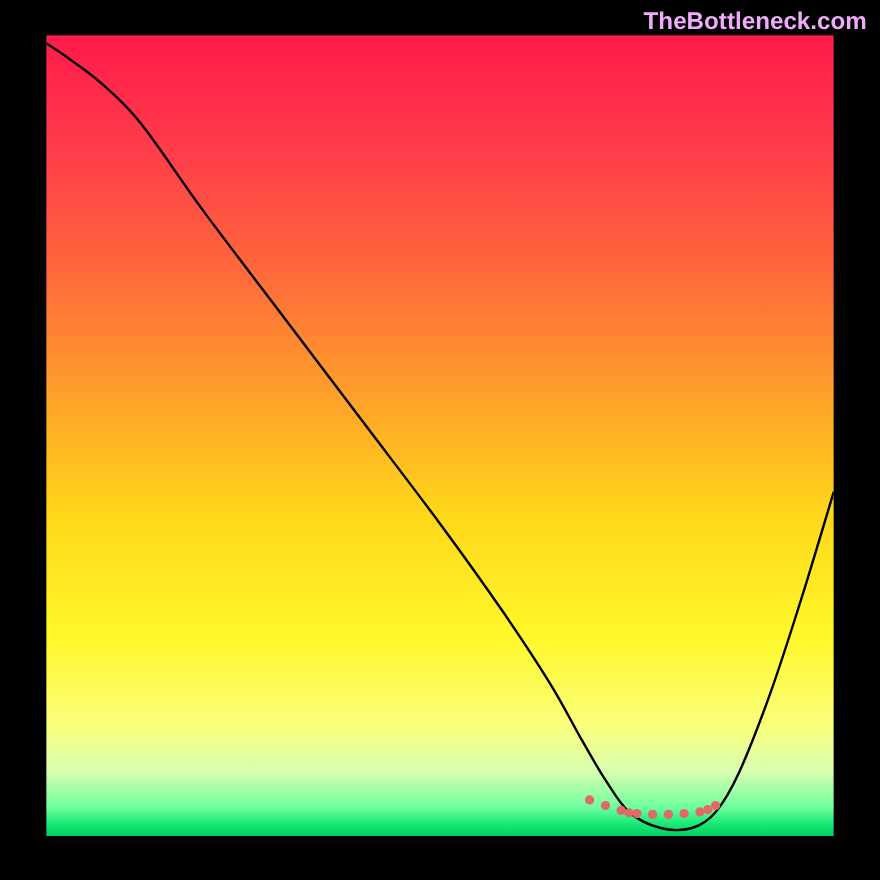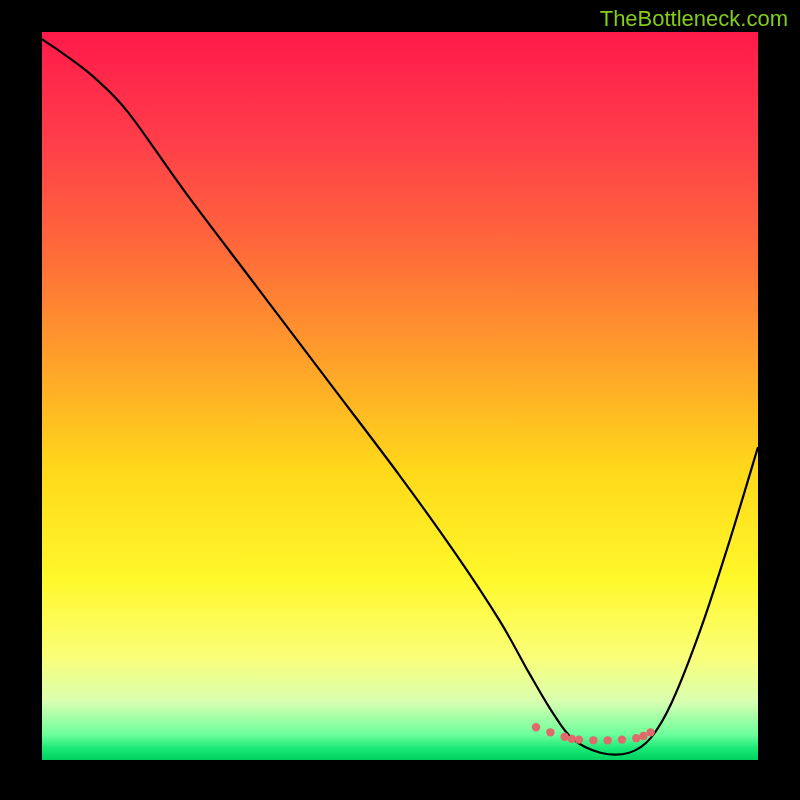--- a/index.html
+++ b/index.html
@@ -8,24 +8,24 @@
     background: #000;
     width: 800px;
     height: 800px;
     overflow: hidden;
     position: relative;
   }
   .watermark {
     position: absolute;
     top: 6px;
     right: 12px;
-    color: #84cc16;
+    color: #f0abfc;
     font-family: Arial, sans-serif;
     font-size: 22px;
-    font-weight: normal;
+    font-weight: bold;
     z-index: 10;
   }
   .plot-area {
     position: absolute;
     left: 42px;
     top: 32px;
     width: 716px;
     height: 728px;
   }
   .plot-area svg {

